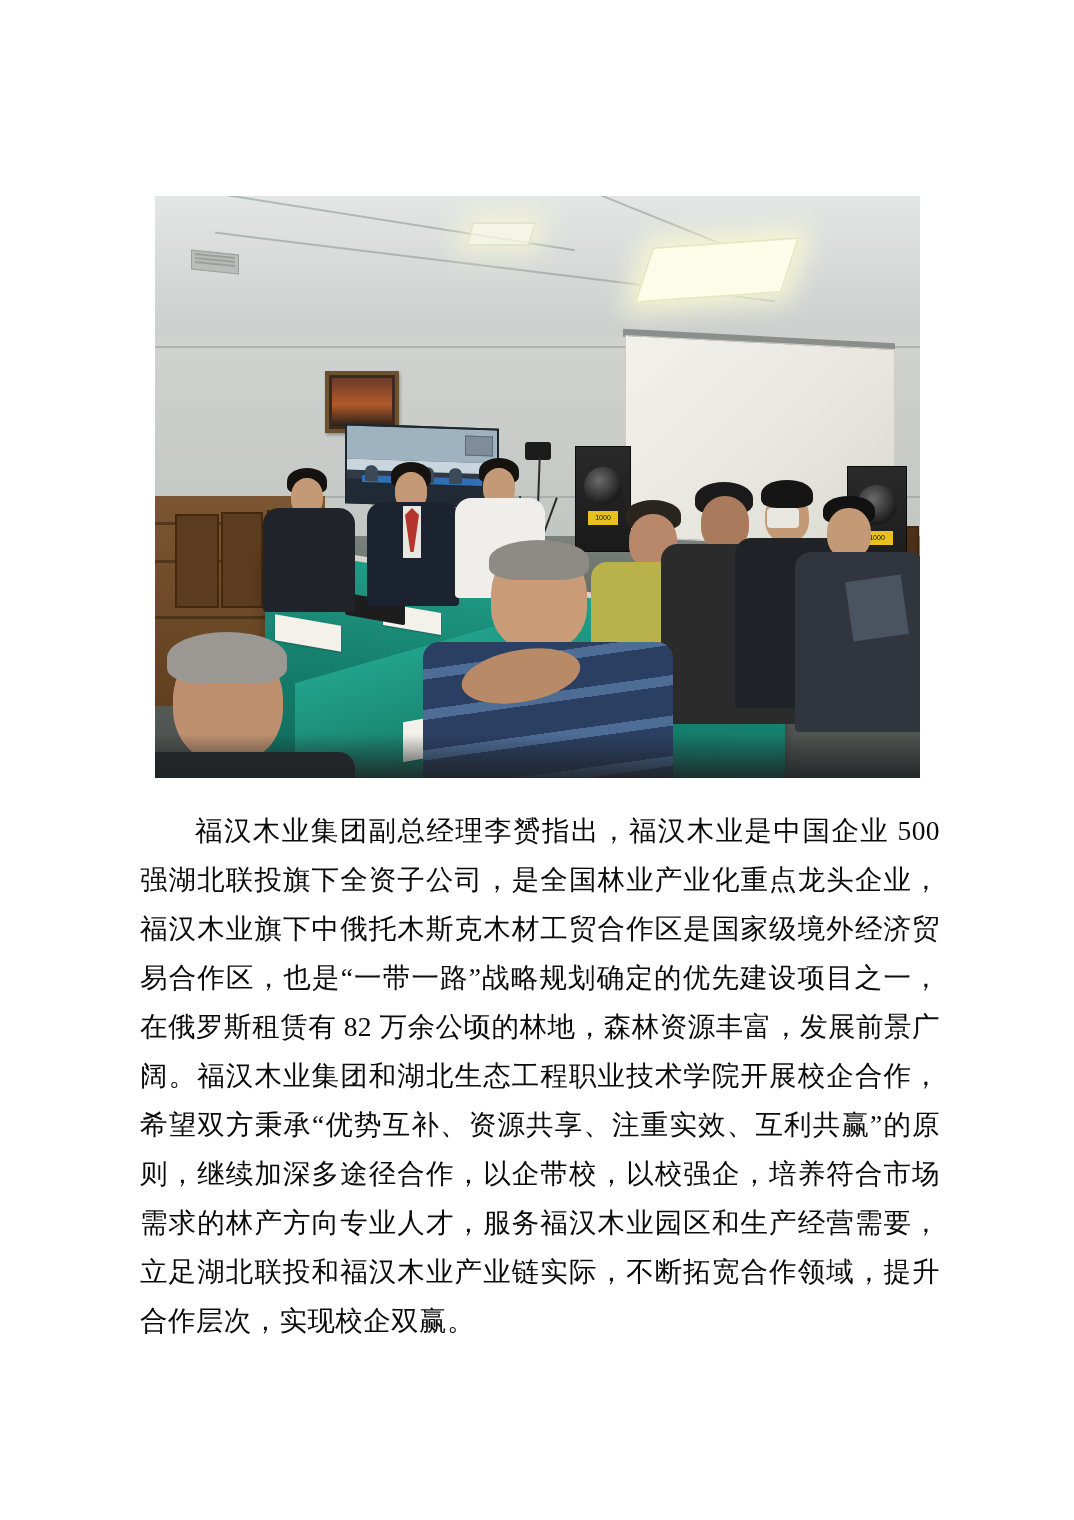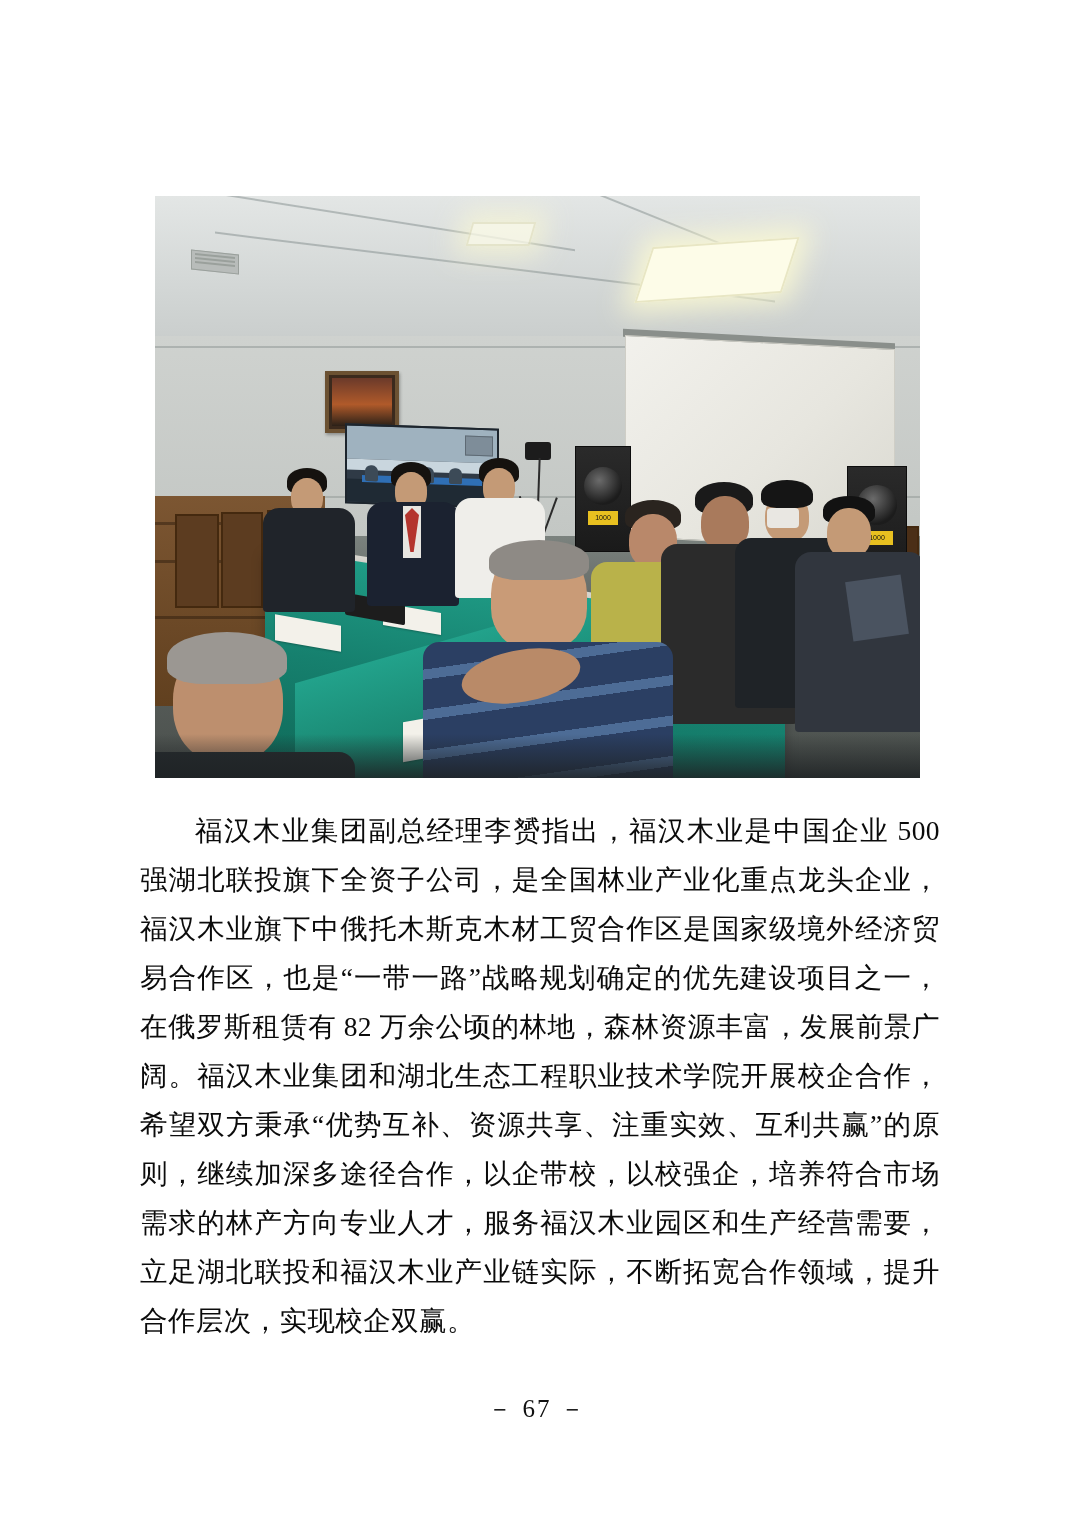--- a/index.html
+++ b/index.html
@@ -381,15 +381,14 @@
       </div>
 
       <div class="fg-blur"></div>
     </div>
   </div>
 
   <div class="article">
     <p>福汉木业集团副总经理李赟指出，福汉木业是中国企业 500 强湖北联投旗下全资子公司，是全国林业产业化重点龙头企业，福汉木业旗下中俄托木斯克木材工贸合作区是国家级境外经济贸易合作区，也是“一带一路”战略规划确定的优先建设项目之一，在俄罗斯租赁有 82 万余公顷的林地，森林资源丰富，发展前景广阔。福汉木业集团和湖北生态工程职业技术学院开展校企合作，希望双方秉承“优势互补、资源共享、注重实效、互利共赢”的原则，继续加深多途径合作，以企带校，以校强企，培养符合市场需求的林产方向专业人才，服务福汉木业园区和生产经营需要，立足湖北联投和福汉木业产业链实际，不断拓宽合作领域，提升合作层次，实现校企双赢。</p>
   </div>
 
-  <div class="page-number">－ 67 －</div>
 
 </div>
 
 </body></html>

